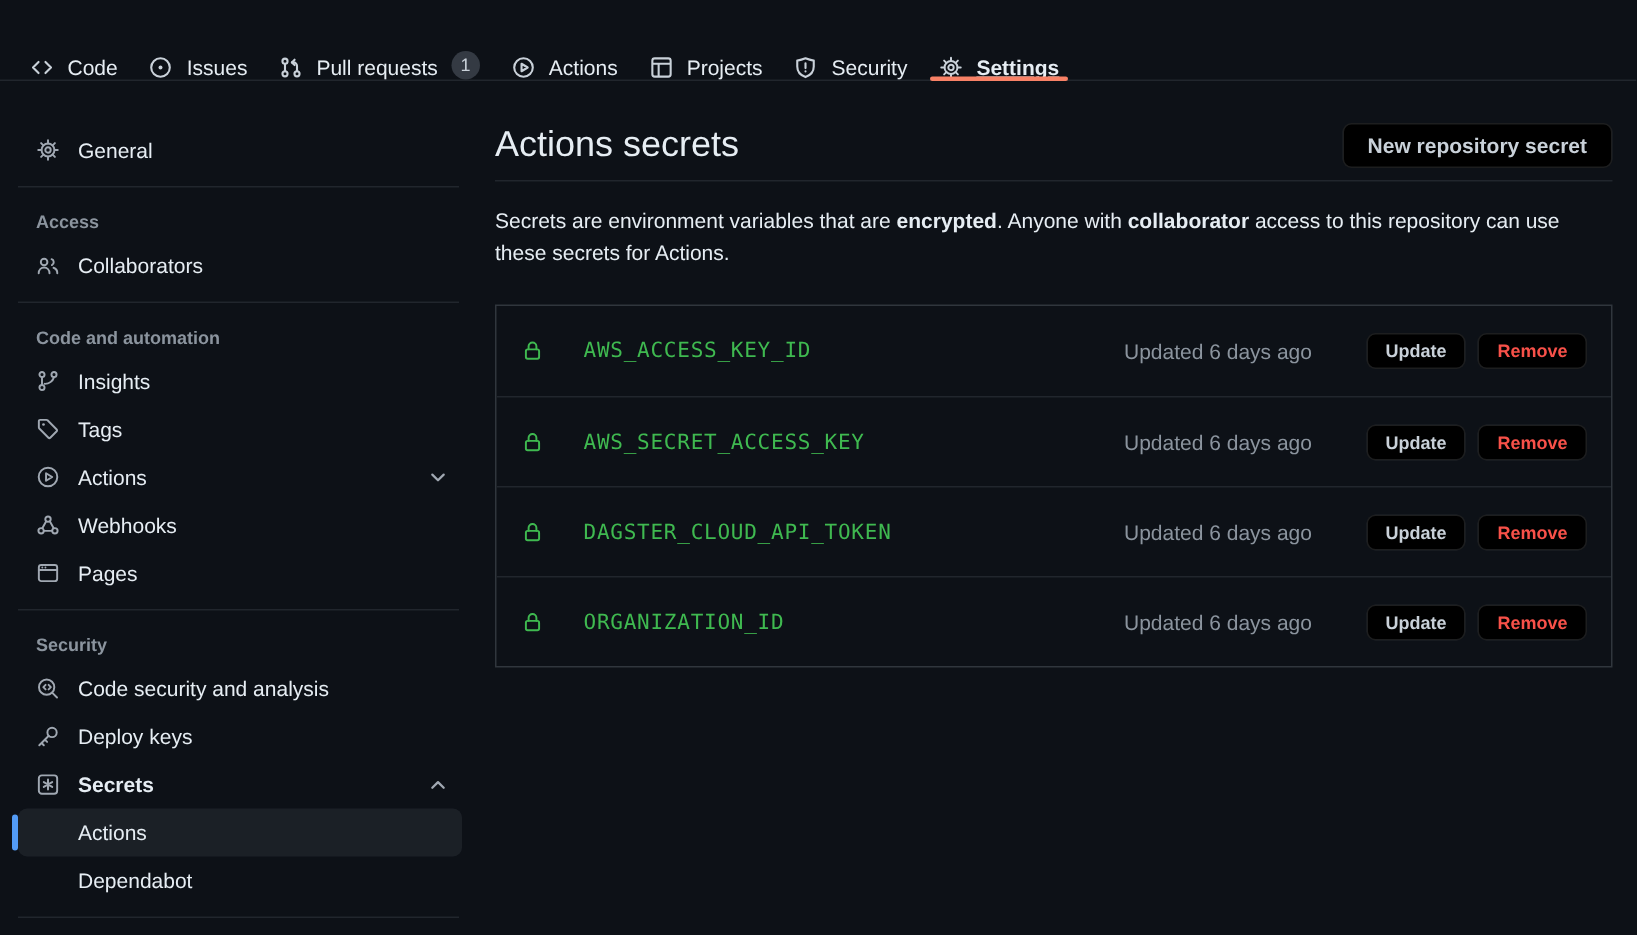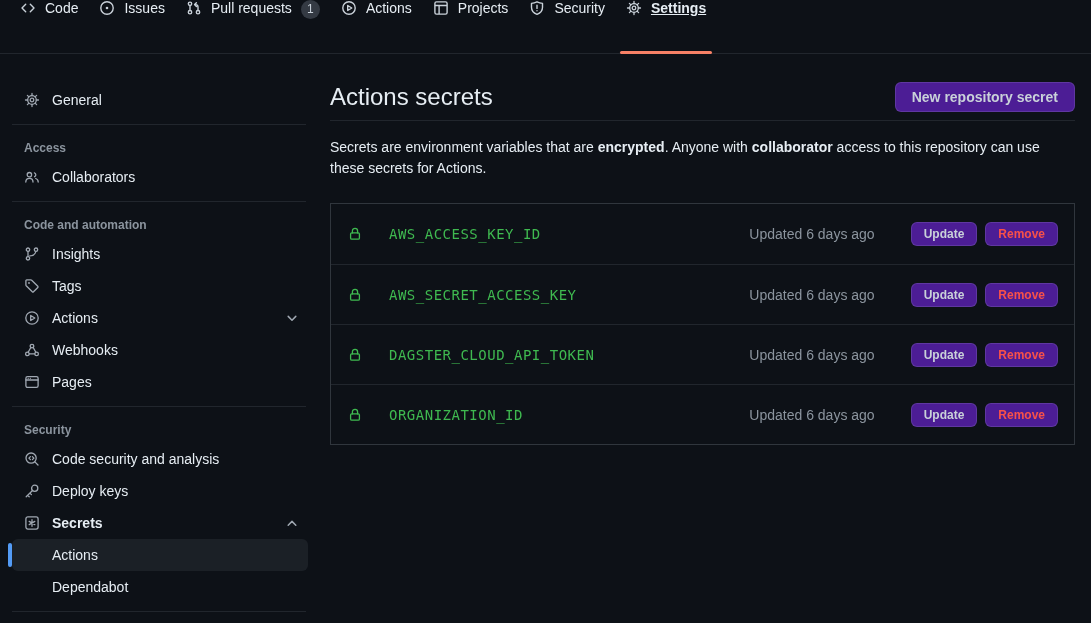--- a/index.html
+++ b/index.html
@@ -18,21 +18,21 @@
     height:54px;
     display:flex;
     align-items:stretch;
     gap:21px;
     padding:0 20px;
     border-bottom:1px solid #21262d;
   }
   .tab {
     position:relative;
     display:flex;
-    align-items:flex-start;
+    align-items:flex-end;
     gap:9px;
     color:#e6edf3;
     cursor:pointer;
     white-space:nowrap;
   }
   .tab.active { font-weight:700;text-decoration:underline; }
   .tab-underline {
     position:absolute;
     left:-6px; right:-6px; bottom:-1px;
     height:3px;
@@ -95,21 +95,21 @@
   .main { flex:1; padding:28px 16px 0 0; }
   .subhead {
     display:flex;
     align-items:center;
     justify-content:space-between;
     padding-bottom:8px;
     border-bottom:1px solid #21262d;
   }
   .subhead h2 { font-size:24px; font-weight:400; color:#e6edf3; }
   .btn {
-    background:#4c1d95;
+    background:#000000;
     color:#c9d1d9;
     border:1px solid rgba(240,246,252,0.12);
     border-radius:6px;
     font-family:inherit;
     font-weight:600;
     cursor:pointer;
   }
   .btn-md { font-size:14px; padding:6px 16px; }
   .btn-sm { font-size:12px; padding:4px 12px; }
   .btn-danger { color:#f85149; }

